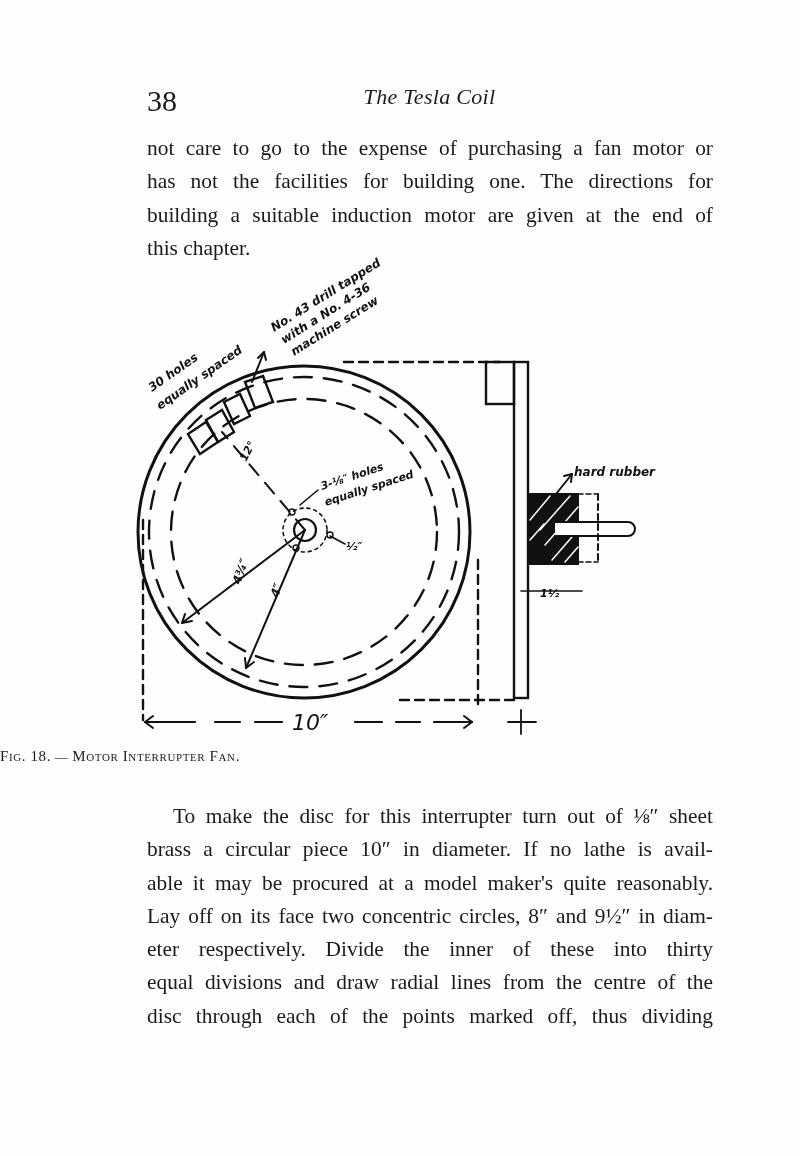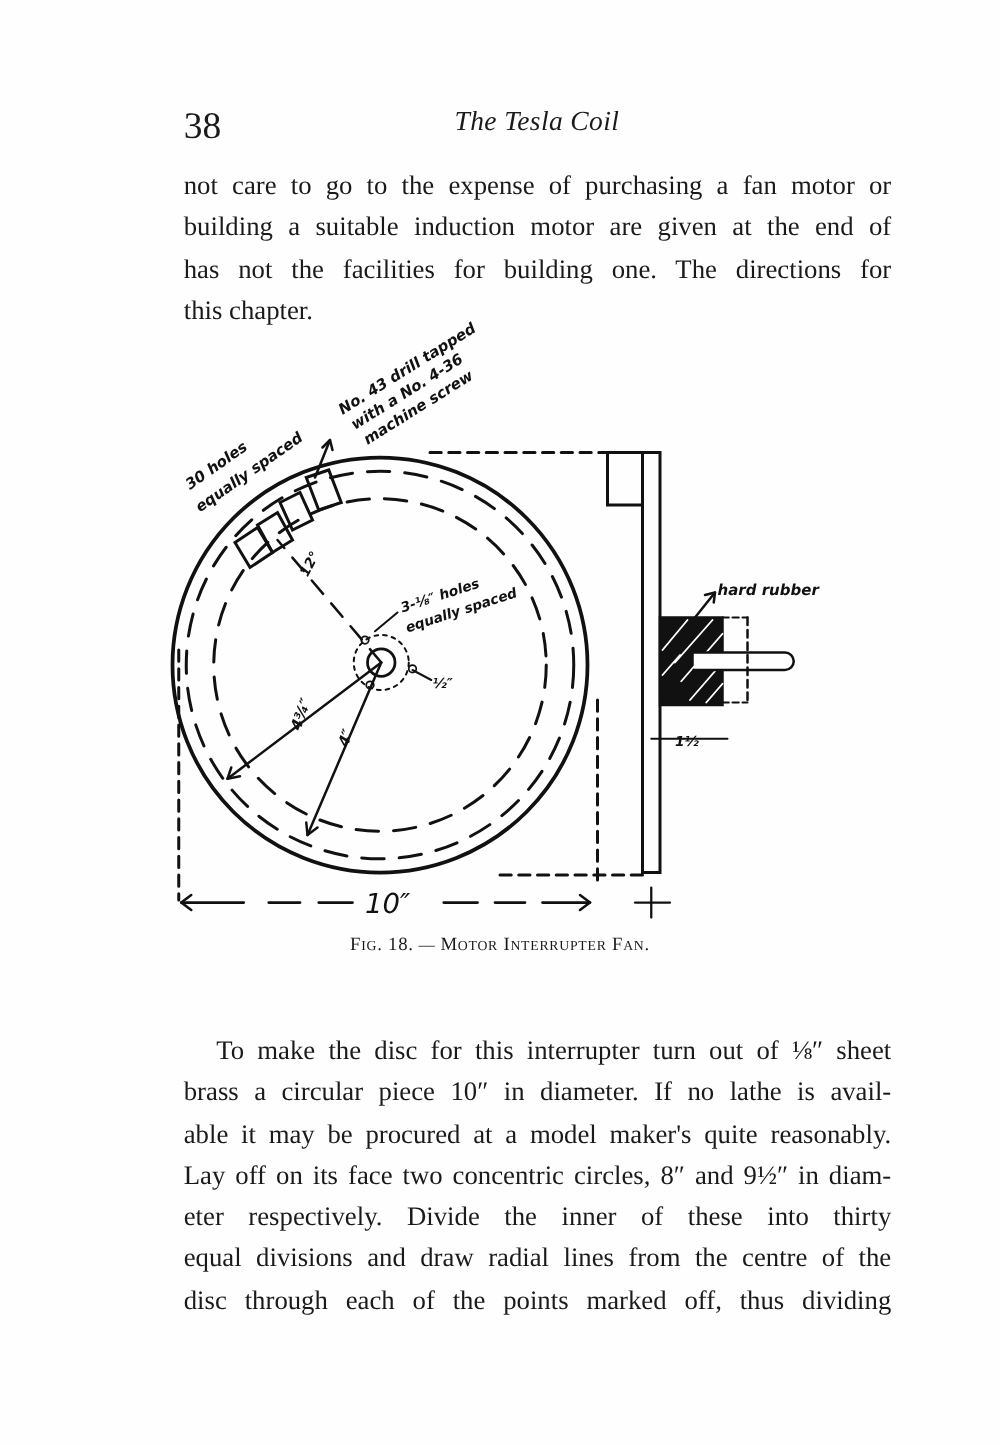--- a/index.html
+++ b/index.html
@@ -9,24 +9,24 @@
   .running-head { position: absolute; top: 84px; left: 147px; width: 565px; height: 30px; }
   .page-number { position: absolute; left: 0; top: 0; font-size: 30px; }
   .running-title { position: absolute; left: 0; right: 0; top: 0; text-align: center;
                    font-style: italic; font-size: 22px; letter-spacing: 0.3px; }
   .para { position: absolute; left: 147px; width: 566px; font-size: 21.4px; line-height: 33.3px;
           text-align: justify; }
   .para .line { display: block; white-space: nowrap; text-align-last: justify; text-align: justify; }
   .para .line.last { text-align-last: left; }
   .para1 { top: 132px; }
   .para2 { top: 800px; }
-  .para2 .line.first { text-indent: 26px; margin-top: 24px; }
+  .para2 .line.first { text-indent: 26px; }
   .figure { position: absolute; left: 0; top: 0; width: 800px; height: 800px; pointer-events: none; }
   .figure svg { position: absolute; left: 0; top: 0; }
-  .caption { position: absolute; top: 748px; left: 0; width: 800px; text-align: center;
+  .caption { position: absolute; top: 748px; left: 0; width: 800px; 
              font-size: 13px; letter-spacing: 0.6px; font-variant: small-caps; }
   .caption .big { font-size: 15px; }
   .anno { font-family: "DejaVu Sans", sans-serif; font-weight: bold; font-style: italic; fill: #111; }
   .watermark { position: absolute; left: 92px; top: 540px; width: 620px; height: 80px; }
   .wm-tesla { position: absolute; left: 190px; top: 6px; font-family: "DejaVu Sans", sans-serif;
               font-size: 52px; font-weight: bold; letter-spacing: 2px;
               color: rgba(246, 208, 96, 0.82); -webkit-text-stroke: 1px rgba(190,150,40,0.6); }
   .wm-universe { position: absolute; left: 360px; top: 6px; font-family: "DejaVu Sans", sans-serif;
                  font-size: 52px; font-weight: bold; letter-spacing: 2px;
                  color: rgba(170, 170, 170, 0.7); -webkit-text-stroke: 1px rgba(120,120,120,0.5); }
@@ -36,22 +36,22 @@
 
 <div class="page">
 
   <div class="running-head">
     <span class="page-number">38</span>
     <div class="running-title">The Tesla Coil</div>
   </div>
 
   <div class="para para1">
     <span class="line">not care to go to the expense of purchasing a fan motor or</span>
+    <span class="line">has not the facilities for building one.  The directions for</span>
     <span class="line">building a suitable induction motor are given at the end of</span>
-    <span class="line">has not the facilities for building one.  The directions for</span>
     <span class="line last">this chapter.</span>
   </div>
 
   <div class="figure">
     <svg width="800" height="800" viewBox="0 0 800 800">
       <g fill="none" stroke="#111" stroke-linecap="round">
 
         <circle cx="304" cy="532" r="166" stroke-width="3"></circle>
 
         <circle cx="304" cy="532" r="155" stroke-width="2.4" stroke-dasharray="18 12"></circle>

